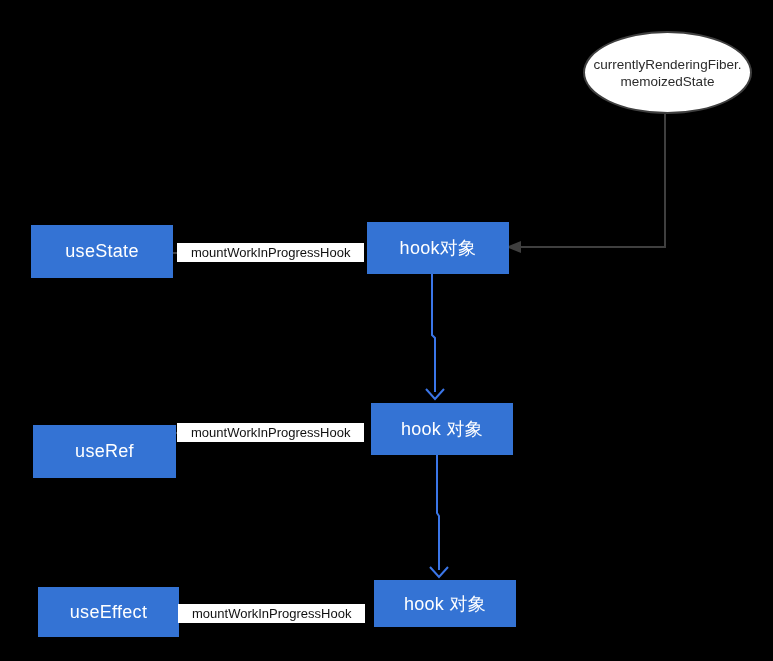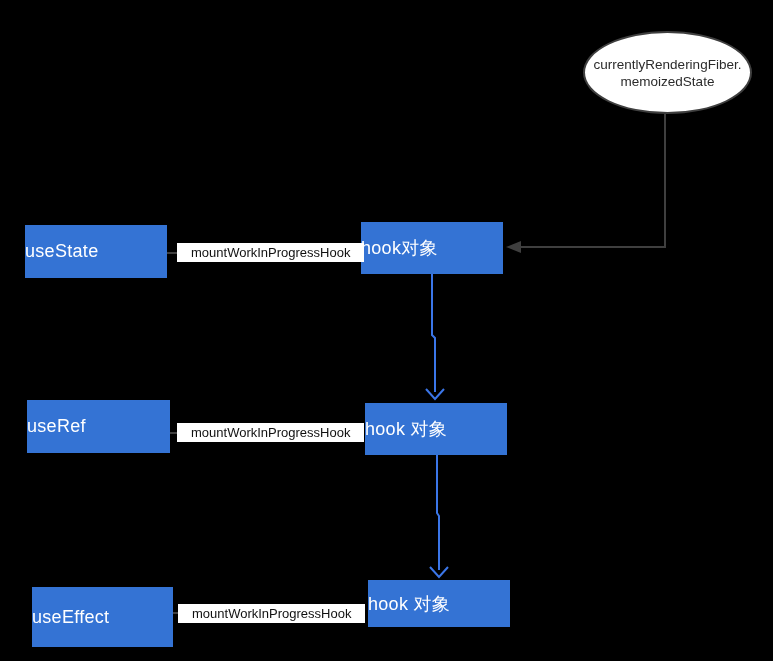--- a/index.html
+++ b/index.html
@@ -17,23 +17,25 @@
     left: 0; top: 0;
     width: 773px; height: 661px;
     z-index: 1;
   }
   .node {
     position: absolute;
     background: var(--node-fill, #3473d4);
     color: #ffffff;
     display: flex;
     align-items: center;
+    justify-content: center;
     font-size: 18px;
     letter-spacing: 0.3px;
     z-index: 2;
+    margin-left: 6px;
   }
   .edge-label {
     position: absolute;
     background: var(--label-bg, #ffffff);
     color: #111111;
     font-size: 13px;
     line-height: 19px;
     height: 19px;
     padding: 0 14px;
     white-space: nowrap;
@@ -90,29 +92,29 @@
   </div>
 
   <div class="node" style="left:25px; top:225px; width:142px; height:53px;">
     <span>useState</span>
   </div>
   <div class="edge-label" style="left:177px; top:243px;">mountWorkInProgressHook</div>
   <div class="node" style="left:361px; top:222px; width:142px; height:52px;">
     <span>hook对象</span>
   </div>
 
-  <div class="node" style="left:27px; top:400px; width:143px; height:53px;">
+  <div class="node" style="left:27px; top:425px; width:143px; height:53px;">
     <span>useRef</span>
   </div>
   <div class="edge-label" style="left:177px; top:423px;">mountWorkInProgressHook</div>
   <div class="node" style="left:365px; top:403px; width:142px; height:52px;">
     <span>hook 对象</span>
   </div>
 
-  <div class="node" style="left:32px; top:587px; width:141px; height:60px;">
+  <div class="node" style="left:32px; top:587px; width:141px; height:50px;">
     <span>useEffect</span>
   </div>
   <div class="edge-label" style="left:178px; top:604px;">mountWorkInProgressHook</div>
   <div class="node" style="left:368px; top:580px; width:142px; height:47px;">
     <span>hook 对象</span>
   </div>
 
 </div>
 
 </body></html>

